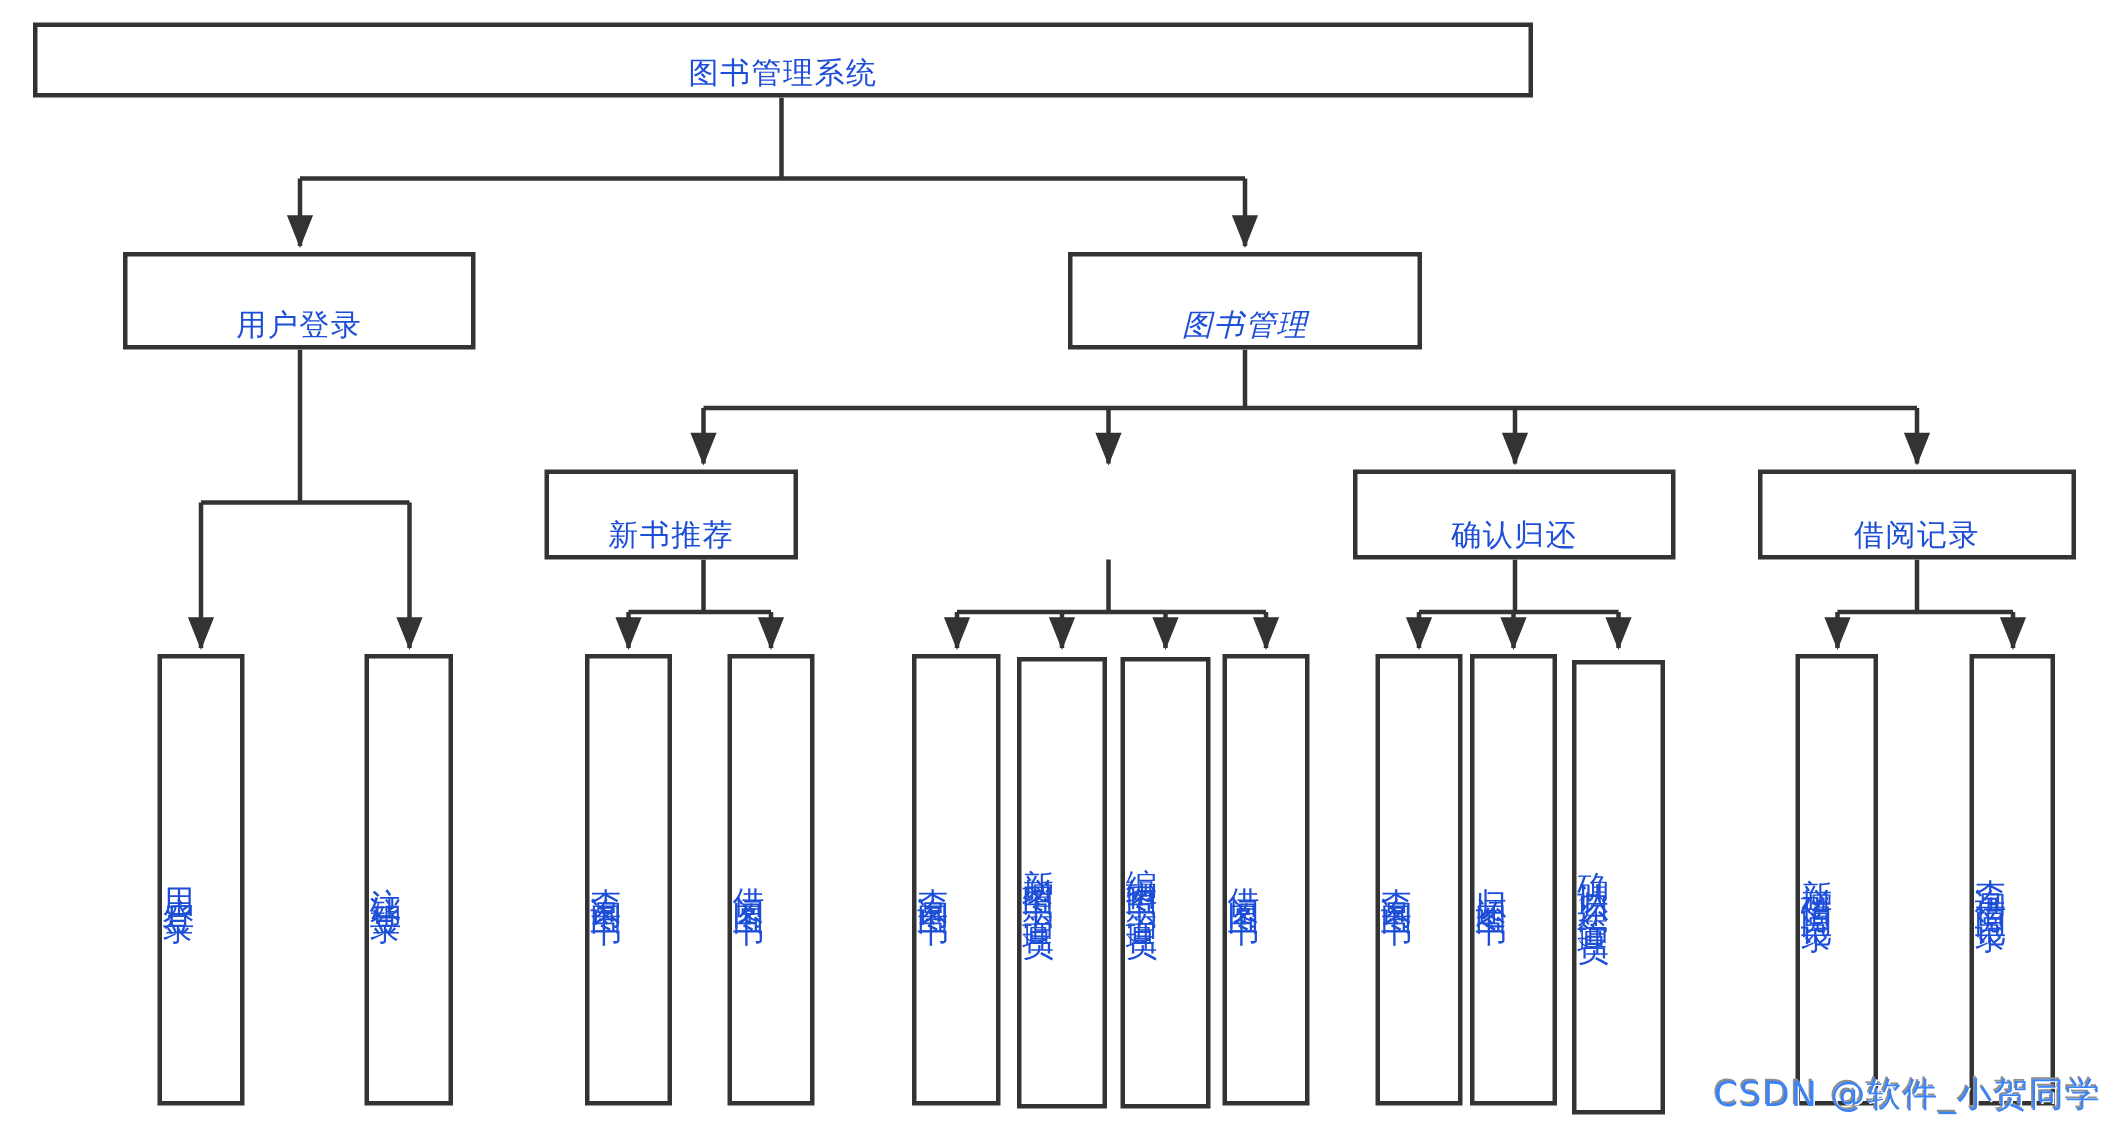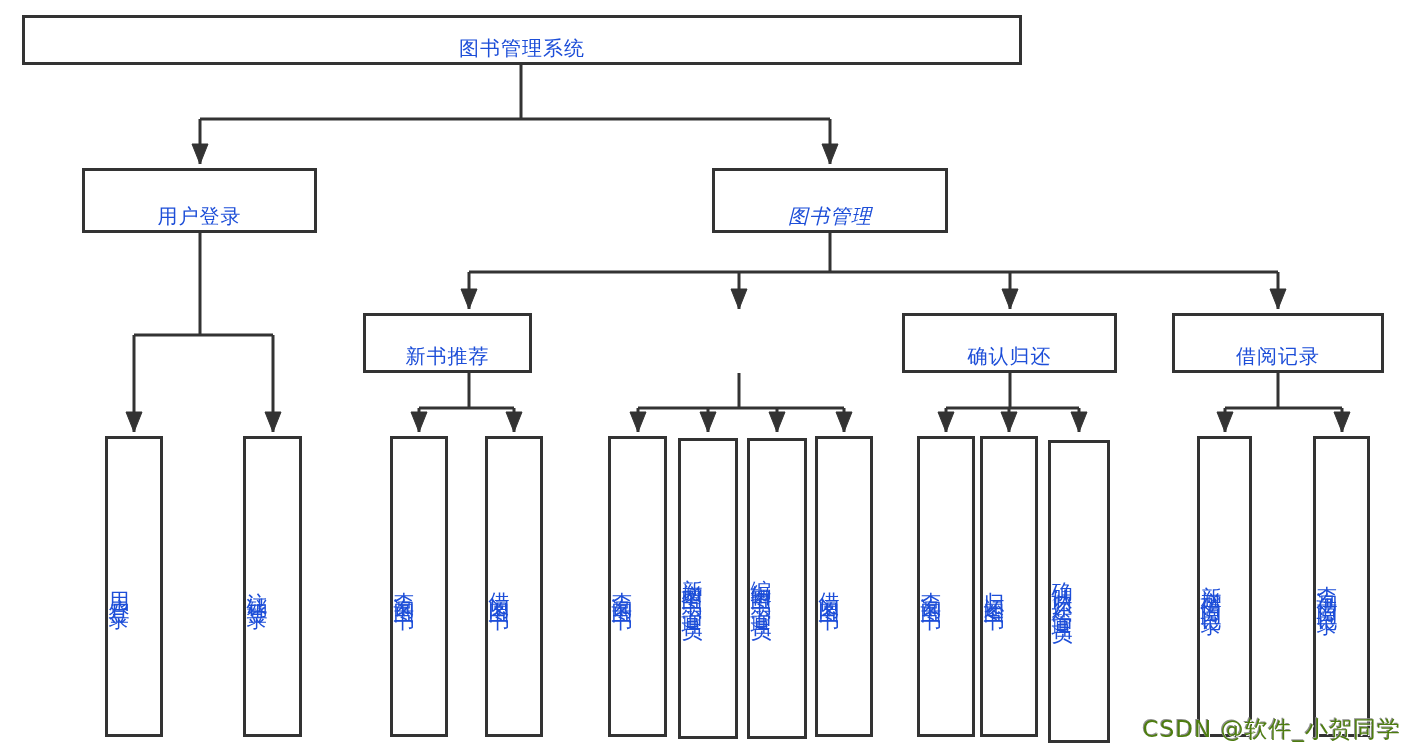--- a/index.html
+++ b/index.html
@@ -39,21 +39,21 @@
     letter-spacing: 6px;
     line-height: 1;
   }
   .root-box { font-size: 20px; }
   #watermark {
     position: absolute;
     right: 4px;
     bottom: 2px;
     font-size: 23px;
     letter-spacing: 1px;
-    color: #4d7c0f;
+    color: #3b82f6;
     text-shadow: 1px 1px 0 #ffffff, -1px -1px 0 #8f8f8f;
     white-space: nowrap;
   }
 </style>
 </head>
 <body>
 
 <div id="canvas">
 
   <svg id="connectors" viewBox="0 0 1405 747" xmlns="http://www.w3.org/2000/svg">

